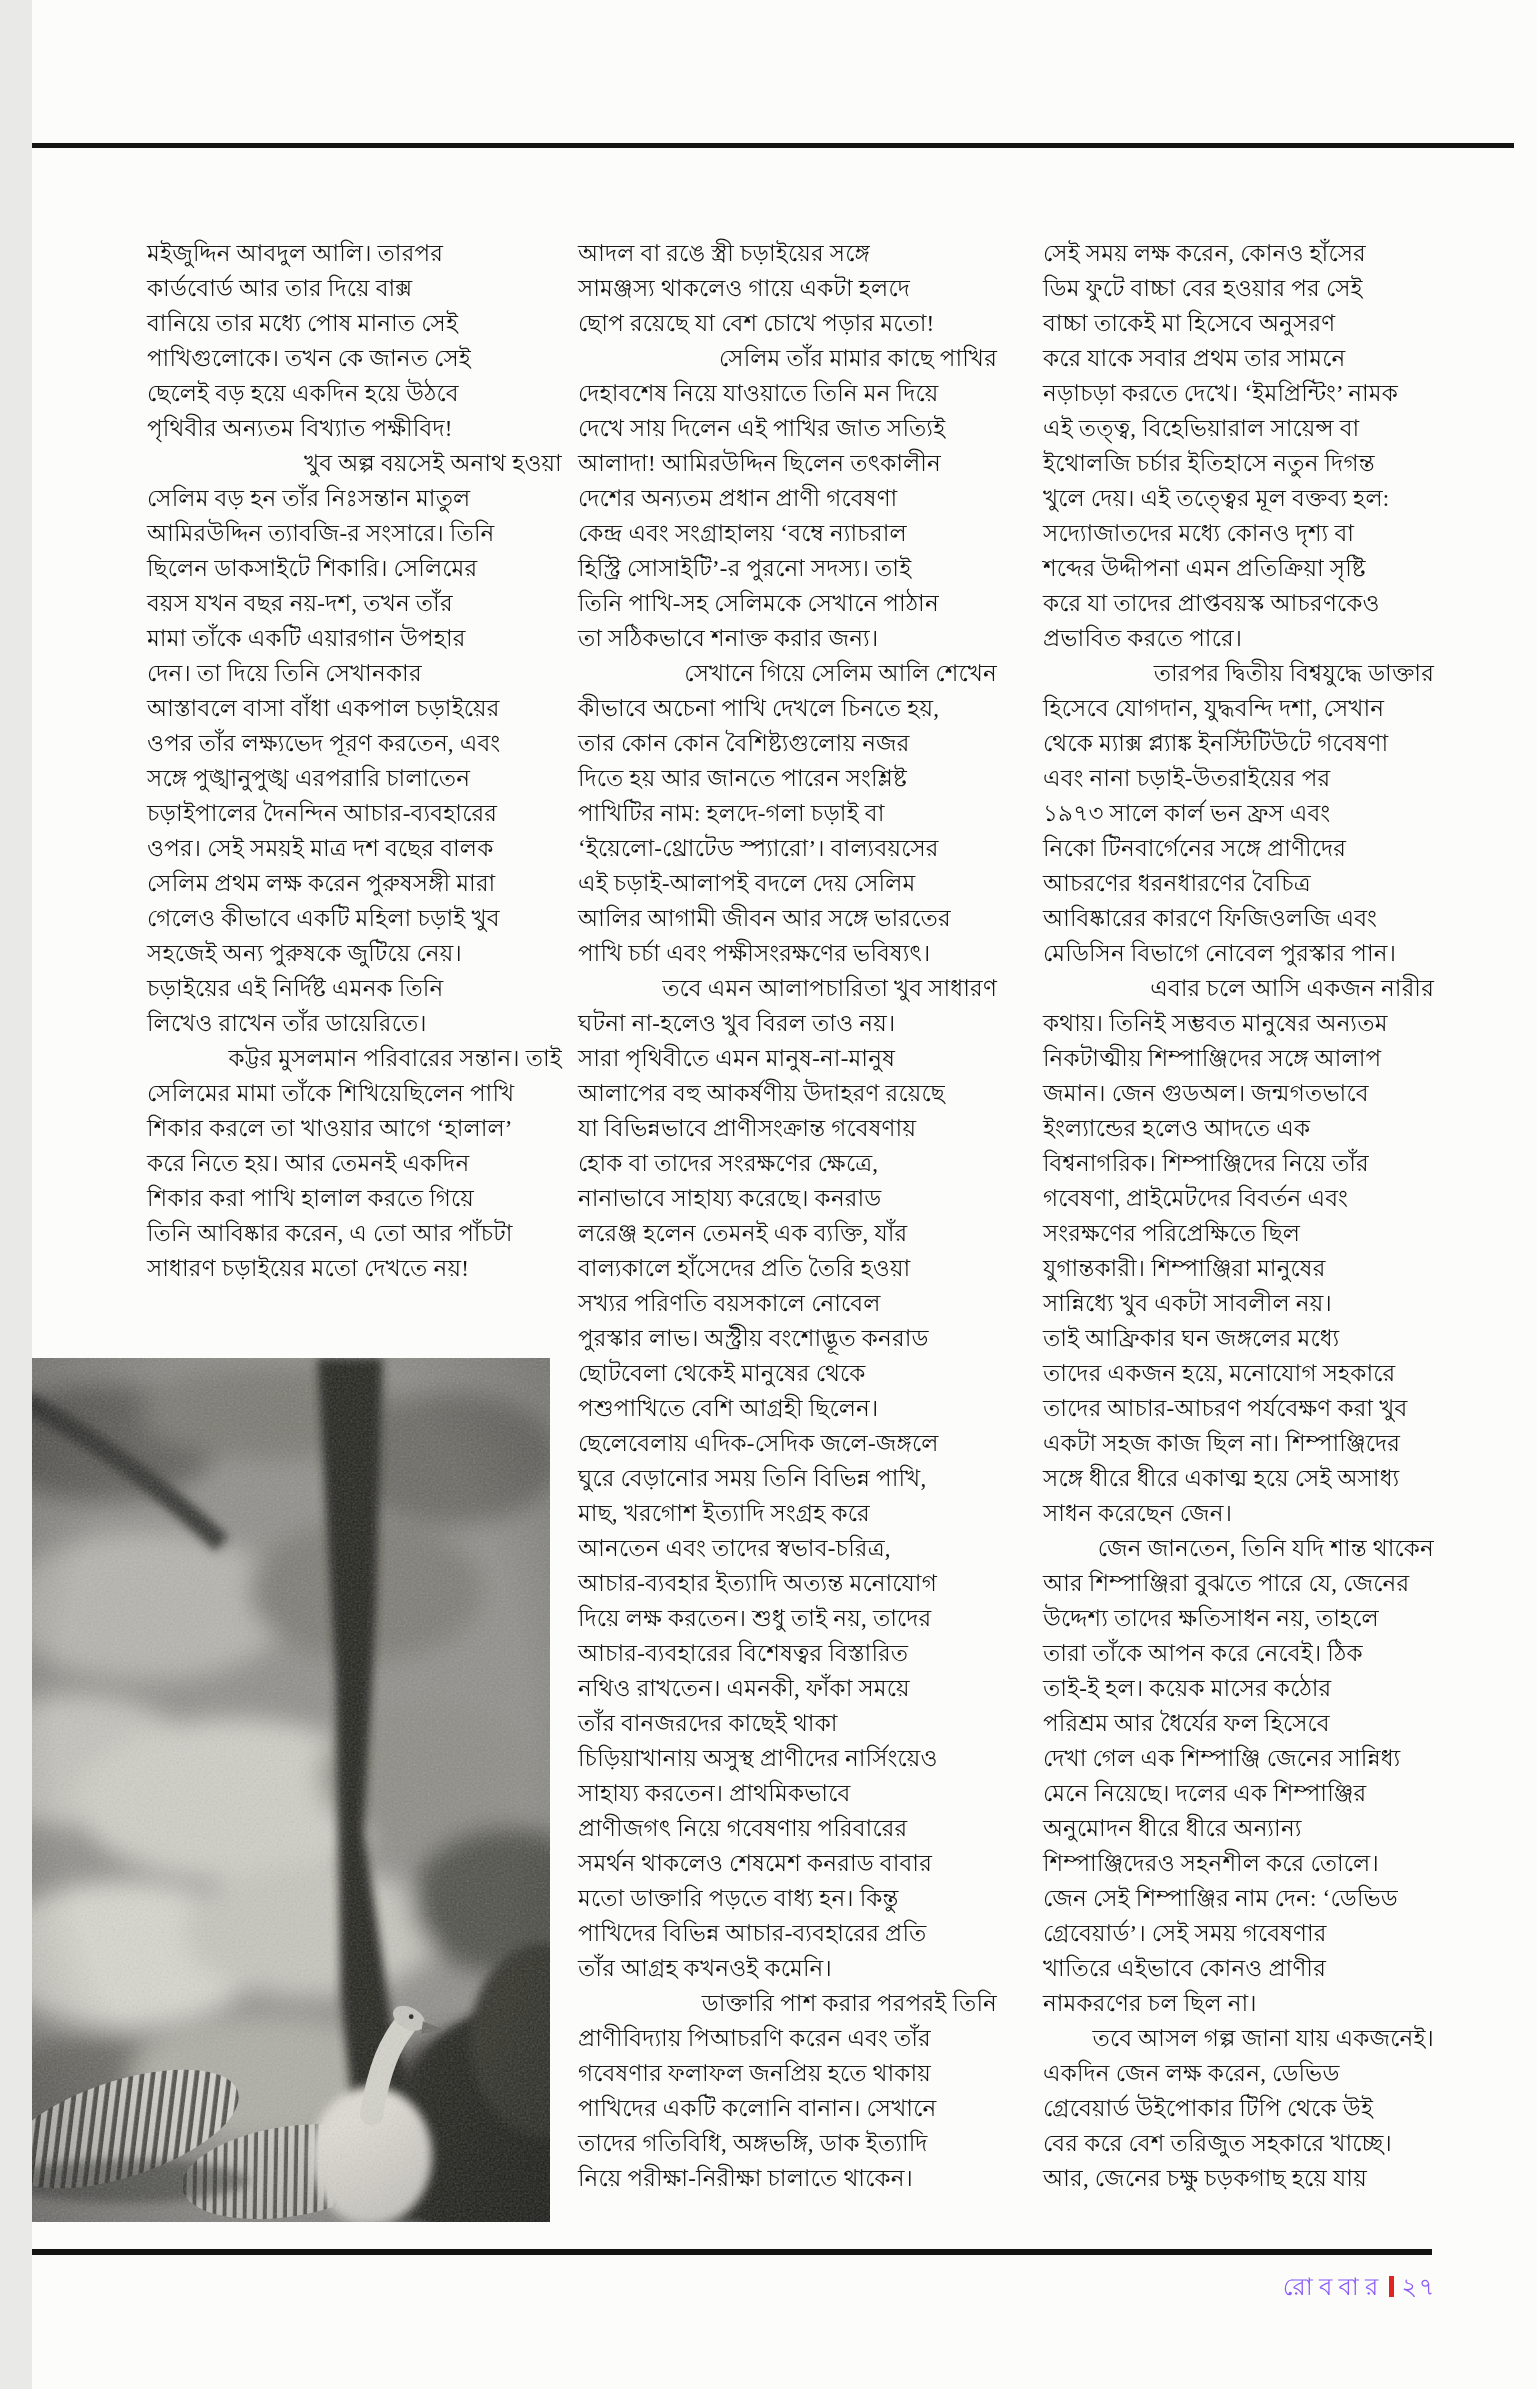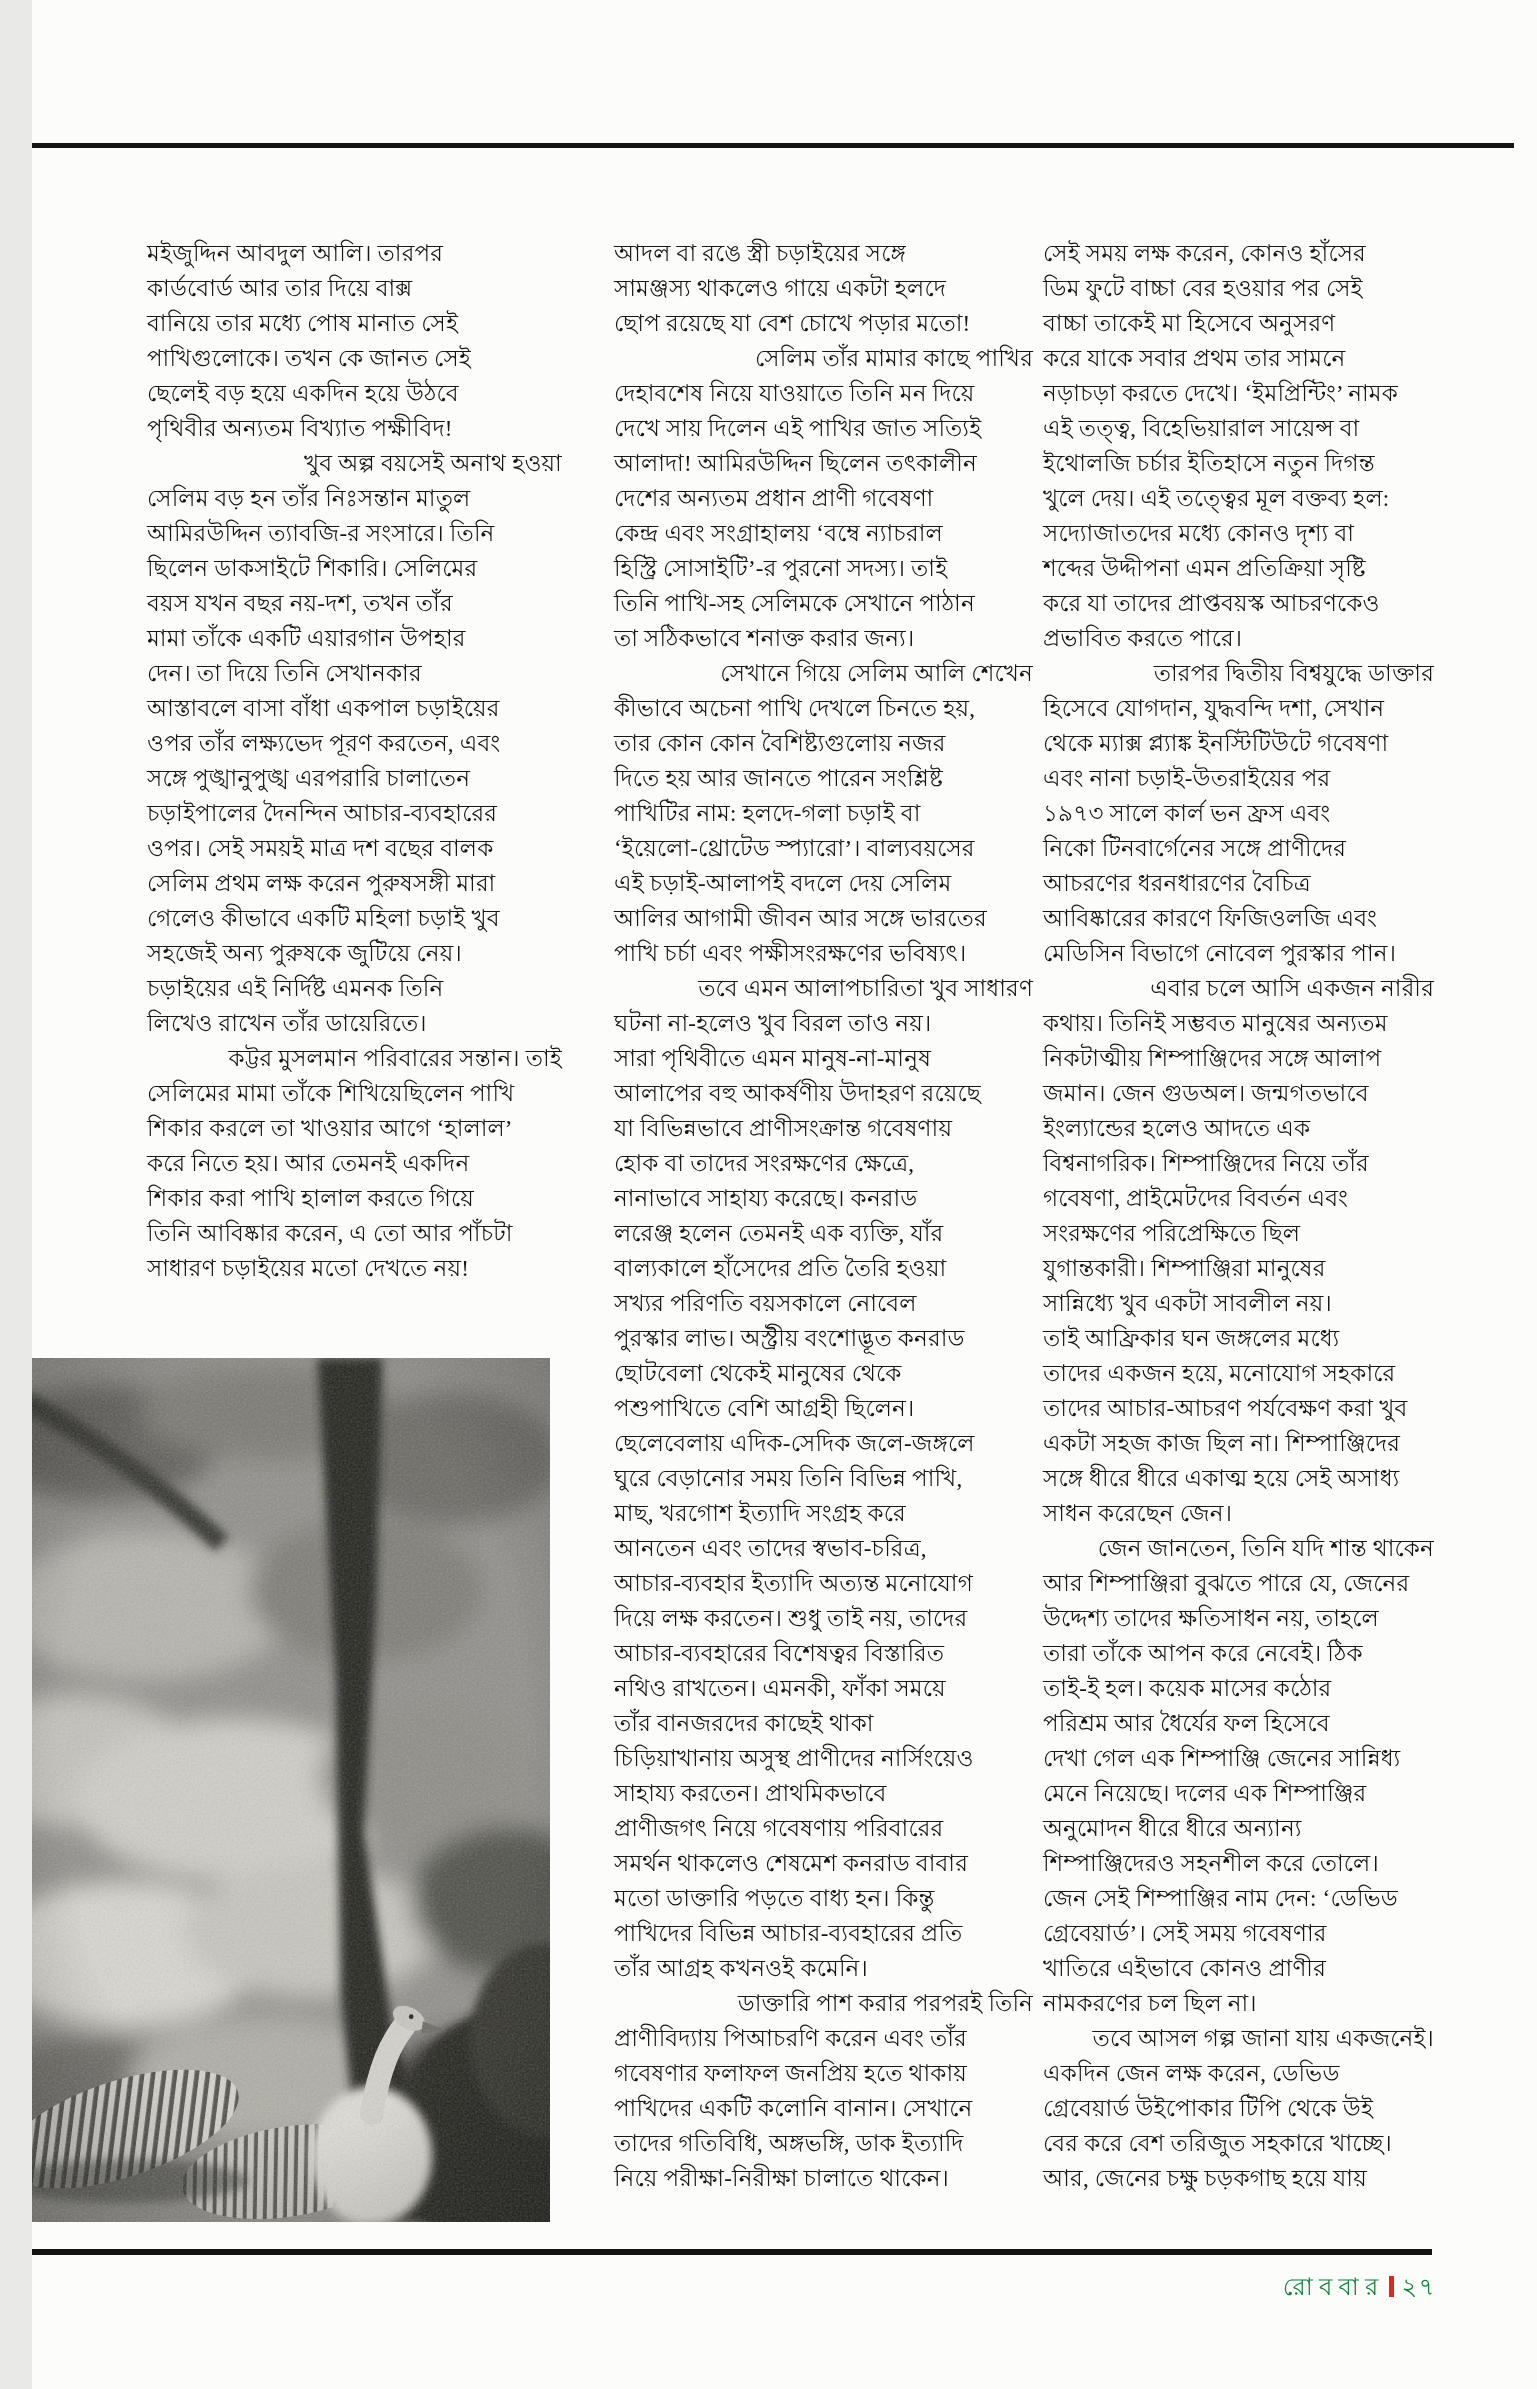--- a/index.html
+++ b/index.html
@@ -17,32 +17,32 @@
   .bottom-rule{left:0;top:2249px;width:1400px;height:6.2px;}
   .col{position:absolute;top:236px;}
   .col .line{
     font-size:23px;
     line-height:35px;
     white-space:nowrap;
     letter-spacing:0.2px;
   }
   .col .line.indent{padding-left:25px;text-align:right;}
   .col1{left:115px;width:415px;}
-  .col2{left:582px;width:419px;}
+  .col2{left:546px;width:419px;}
   .col3{left:1011px;width:391px;}
   .photo{
     position:absolute;left:0;top:1358px;width:518px;height:864px;
     margin:0;padding:0;overflow:hidden;background:#8f8e89;
   }
   .photo svg{display:block;width:100%;height:100%;}
   .footer{
     position:absolute;top:2268px;left:0;width:1404px;
     text-align:right;
     font-size:24px;
-    color:#15803d;
+    color:#8b5cf6;
     display:block;
   }
   .footer .mag{letter-spacing:6.2px;}
   .footer .red-bar{
     display:inline-block;width:4.7px;height:21px;
     vertical-align:-2.3px;margin:0 7.8px 0 4.7px;
     background:#e0251e;
   }
   .footer .pageno{letter-spacing:1.6px;}
 </style>

